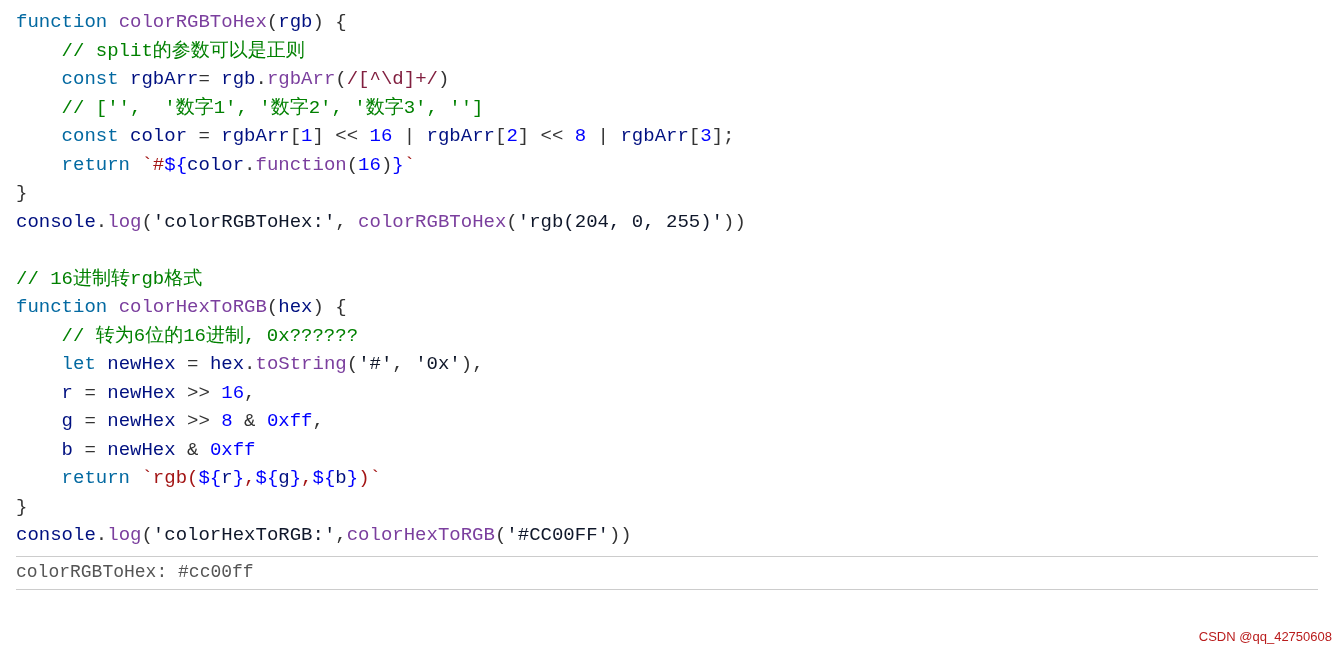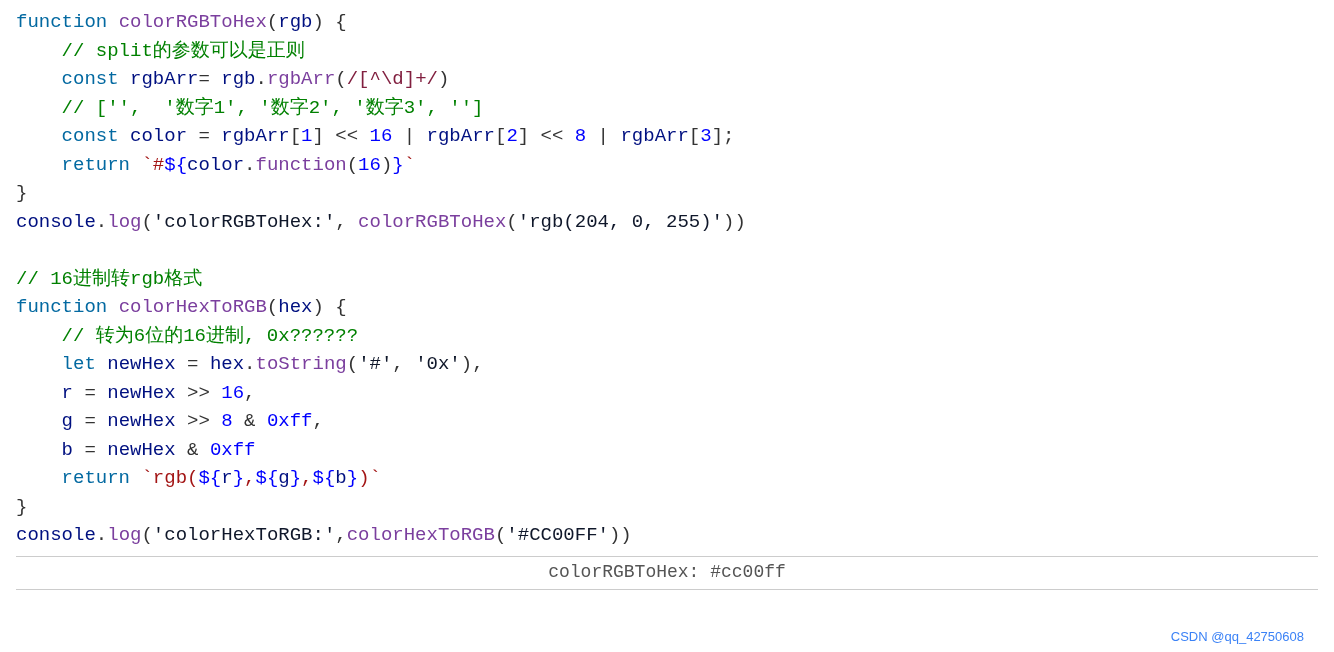--- a/index.html
+++ b/index.html
@@ -29,33 +29,32 @@
   .hexnum { color: #0000ff; margin-top: 35px; }      
   .idx { color: #0000ff; }
   .tmplbr { color: #0000ff; }      
 
   .output-block {
     border-top: 1px solid #cccccc;
     border-bottom: 1px solid #cccccc;
     margin-top: 6px;
     color: #555;
     font-size: 18px;
-    text-align: center;
   }
   .output-line {
     padding: 2px 0 3px 0;
     border-bottom: 1px solid #eeeeee;
   }
   .output-line:last-child { border-bottom: none; }
   .watermark {
     position: absolute;
-    right: 30px;
+    right: 2px;
     bottom: 6px;
     font-size: 13px;
-    color: #3b82f6;
+    color: #b91c1c;
     font-family: Arial, sans-serif;
   }
 </style>
 </head>
 <body>
 
 <pre><span class="kw">function</span> <span class="fn">colorRGBToHex</span>(<span class="param">rgb</span>) {
     <span class="comment">// split的参数可以是正则</span>
     <span class="kw">const</span> <span class="var">rgbArr</span><span>= </span><span class="var">rgb</span>.<span class="fn">rgbArr</span>(<span class="regex">/[^\d]+/</span>)
     <span class="comment">// ['',  '数字1', '数字2', '数字3', '']</span>

